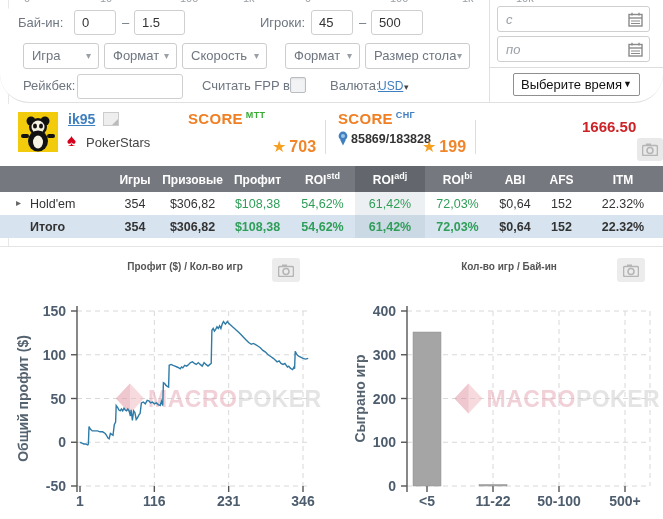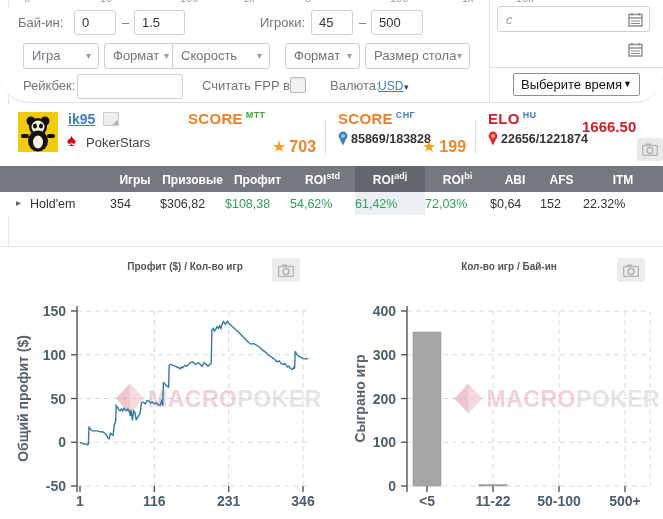--- a/index.html
+++ b/index.html
@@ -47,21 +47,21 @@
   .star-val .val { color:#f0852a; font-size:16px; font-weight:bold; margin-left:3px; }
   .elo-val { position:absolute; left:582px; top:14px; font-size:15px; font-weight:bold; color:#cc2227; }
   .score-div { position:absolute; top:16px; width:1px; height:34px; background:#ddd; }
   .cam-btn { position:absolute; width:26px; height:23px; background:#e9e9e9; border-radius:3px; display:flex; align-items:center; justify-content:center; cursor:pointer; }
 
   
   .stats { position:absolute; left:0; top:166px; width:663px; border-collapse:collapse; table-layout:fixed; font-size:12.5px; }
   .stats th { background:#75797f; color:#fff; font-weight:bold; font-size:12px; height:26px; text-align:center; }
   .stats th.hl { background:#63676d; }
   .stats th sup { font-size:9px; }
-  .stats td { height:23px; text-align:left; color:#333; }
+  .stats td { height:23px; text-align:center; color:#333; }
   .stats tr.r0 td { background:#fff; }
   .stats tr.r0 td.hl { background:#edf0f2; }
   .stats tr.r1 td { background:#d7e3ee; font-weight:bold; }
   .stats tr.r1 td.hl { background:#cbd9e5; }
   .stats td.name { text-align:left; padding-left:30px; position:relative; }
   .stats td.green { color:#2f9e58; }
   .stats .exp { position:absolute; left:16px; top:5px; font-size:10px; color:#666; }
 
   
   .charts { position:absolute; left:0; top:246px; width:663px; height:273px; background:#fff; border-top:1px solid #e4e4e4; }
@@ -93,21 +93,21 @@
     <input class="fin" style="left: 74px; top: 10px; width: 42px;" value="0">
     <span class="dash" style="left:122px; top:10px">–</span>
     <input class="fin" style="left: 134px; top: 10px; width: 51px;" value="1.5">
     <span class="flabel" style="left:260px; top:10px">Игроки:</span>
     <input class="fin" style="left: 311px; top: 10px; width: 42px;" value="45">
     <span class="dash" style="left:359px; top:10px">–</span>
     <input class="fin" style="left: 371px; top: 10px; width: 52px;" value="500">
 
     <div class="drop" style="left:23px;  width:76px"><span>Игра</span><span class="arrow">▾</span></div>
     <div class="drop" style="left:104px; width:73px"><span>Формат</span><span class="arrow">▾</span></div>
-    <div class="drop" style="left:172px; width:98px"><span>Скорость</span><span class="arrow">▾</span></div>
+    <div class="drop" style="left:182px; width:85px"><span>Скорость</span><span class="arrow">▾</span></div>
     <div class="drop" style="left:285px; width:75px"><span>Формат</span><span class="arrow">▾</span></div>
     <div class="drop" style="left:365px; width:105px"><span>Размер стола</span><span class="arrow">▾</span></div>
 
     <span class="flabel" style="left:23px; top:73px">Рейкбек:</span>
     <input class="fin" style="left: 77px; top: 74px; width: 106px;">
     <span class="flabel" style="left:202px; top:73px">Считать FPP в $</span>
     <div class="checkbox" style="left:290px; top:77px"></div>
     <span class="flabel" style="left:330px; top:73px">Валюта:</span>
     <span class="usd-link" style="left:378px; top:73px">USD</span>
     <span class="usd-arrow" style="left:404px; top:73px">▾</span>
@@ -115,20 +115,21 @@
     <div class="vdiv"></div>
     <input class="rp-in" style="top: 6px;" placeholder="с">
     <svg class="cal-ic" style="top:12px" viewBox="0 0 15 15">
         <rect x="1" y="2.5" width="13" height="11.5" fill="none" stroke="#8a8a8a" stroke-width="1.4"></rect>
         <line x1="1" y1="6" x2="14" y2="6" stroke="#8a8a8a" stroke-width="1.4"></line>
         <line x1="4" y1="0.8" x2="4" y2="3.5" stroke="#8a8a8a" stroke-width="1.4"></line>
         <line x1="11" y1="0.8" x2="11" y2="3.5" stroke="#8a8a8a" stroke-width="1.4"></line>
         <line x1="3" y1="9" x2="12" y2="9" stroke="#8a8a8a" stroke-width="1"></line>
         <line x1="3" y1="11.5" x2="12" y2="11.5" stroke="#8a8a8a" stroke-width="1"></line>
       </svg>
+    <input class="rp-in" style="top: 36px;" placeholder="по">
     <svg class="cal-ic" style="top:42px" viewBox="0 0 15 15">
         <rect x="1" y="2.5" width="13" height="11.5" fill="none" stroke="#8a8a8a" stroke-width="1.4"></rect>
         <line x1="1" y1="6" x2="14" y2="6" stroke="#8a8a8a" stroke-width="1.4"></line>
         <line x1="4" y1="0.8" x2="4" y2="3.5" stroke="#8a8a8a" stroke-width="1.4"></line>
         <line x1="11" y1="0.8" x2="11" y2="3.5" stroke="#8a8a8a" stroke-width="1.4"></line>
         <line x1="3" y1="9" x2="12" y2="9" stroke="#8a8a8a" stroke-width="1"></line>
         <line x1="3" y1="11.5" x2="12" y2="11.5" stroke="#8a8a8a" stroke-width="1"></line>
       </svg>
     <div class="hdiv"></div>
     <div class="time-select"><span>Выберите время</span><span class="sel-arrow">▼</span></div>
@@ -163,28 +164,20 @@
       <div class="score-l1"><span class="lbl-orange">SCORE</span><sup style="color:#3f7fbf">СНГ</sup></div>
       <div class="score-l2"><svg width="10" height="15" viewBox="0 0 10 15">
             <circle cx="5" cy="5" r="4.4" fill="#3f7fbf"></circle>
             <circle cx="5" cy="5" r="2" fill="#9cc2e5"></circle>
             <path d="M2,8.5 5,14.5 8,8.5 Z" fill="#3f7fbf"></path>
           </svg><span>85869/183828</span></div>
     </div>
     <div class="star-val" style="left:422px"><span class="star">★</span><span class="val">199</span></div>
     <div class="score-div" style="left:475px"></div>
 
-    <div class="score-block" style="left:488px">
-      <div class="score-l1"><span class="lbl-red">ELO</span><sup style="color:#3f7fbf">HU</sup></div>
-      <div class="score-l2"><svg width="10" height="15" viewBox="0 0 10 15">
-            <circle cx="5" cy="5" r="4.4" fill="#d93025"></circle>
-            <circle cx="5" cy="5" r="2" fill="#f1a09a"></circle>
-            <path d="M2,8.5 5,14.5 8,8.5 Z" fill="#d93025"></path>
-          </svg><span>22656/1221874</span></div>
-    </div>
     <span class="elo-val">1666.50</span>
 
     <div class="cam-btn" style="left:637px; top:34px">
       <svg width="16" height="13" viewBox="0 0 16 13">
           <rect x="0.5" y="2.5" width="15" height="10" rx="1.5" fill="none" stroke="#b5b5b5" stroke-width="1.6"></rect>
           <rect x="4" y="0.5" width="5" height="2.5" fill="#b5b5b5"></rect>
           <circle cx="8" cy="7.5" r="3" fill="none" stroke="#b5b5b5" stroke-width="1.6"></circle>
         </svg>
     </div>
   </div>
@@ -210,20 +203,32 @@
       <th><span>Профит</span><sup></sup></th>
       <th><span>ROI</span><sup>std</sup></th>
       <th class="hl"><span>ROI</span><sup>adj</sup></th>
       <th><span>ROI</span><sup>bi</sup></th>
       <th><span>ABI</span><sup></sup></th>
       <th><span>AFS</span><sup></sup></th>
       <th><span>ITM</span><sup></sup></th>
     </tr>
     <tr class="r0">
       <td class="name"><span class="exp">▸</span><span>Hold'em</span></td>
+      <td>354</td>
+      <td>$306,82</td>
+      <td class="green">$108,38</td>
+      <td class="green">54,62%</td>
+      <td class="green hl">61,42%</td>
+      <td class="green">72,03%</td>
+      <td>$0,64</td>
+      <td>152</td>
+      <td>22.32%</td>
+    </tr>
+    <tr class="r1">
+      <td class="name"><span>Итого</span></td>
       <td>354</td>
       <td>$306,82</td>
       <td class="green">$108,38</td>
       <td class="green">54,62%</td>
       <td class="green hl">61,42%</td>
       <td class="green">72,03%</td>
       <td>$0,64</td>
       <td>152</td>
       <td>22.32%</td>
     </tr>

